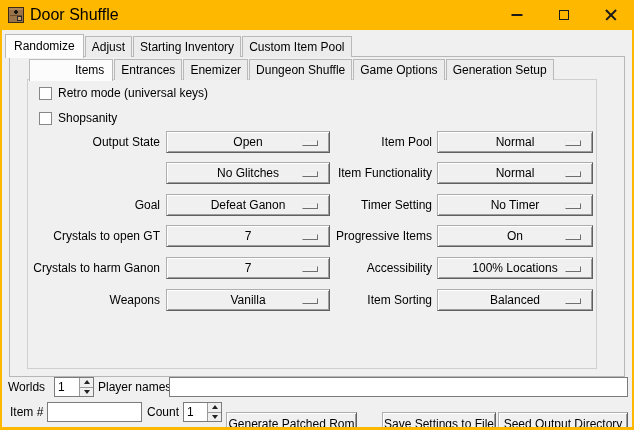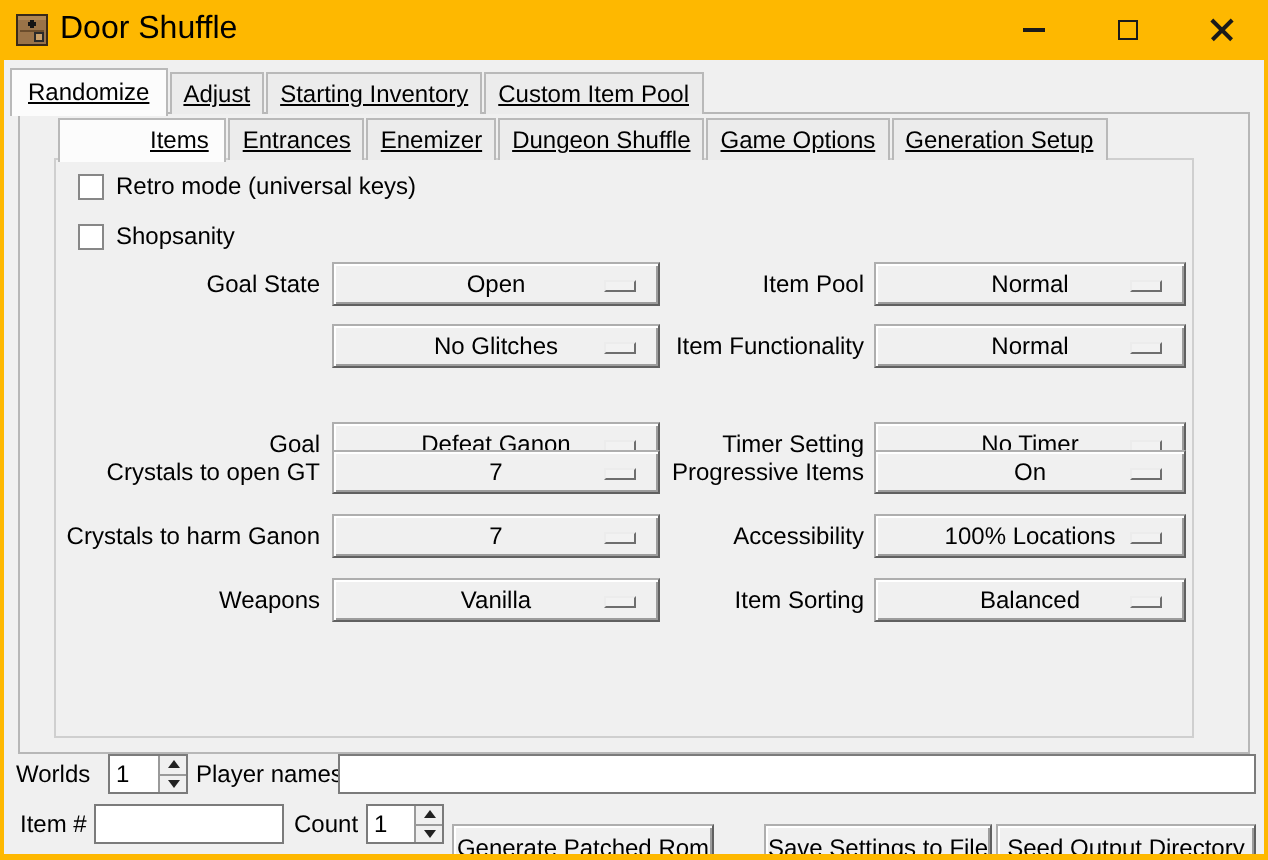--- a/index.html
+++ b/index.html
@@ -25,21 +25,21 @@
   .close-glyph .x1 { transform:rotate(45deg); }
   .close-glyph .x2 { transform:rotate(-45deg); }
 
   
   #main-frame { position:absolute; left:9px; top:56px; width:616px; height:321px; border:1px solid #b7b7b7; z-index:1; }
   #sub-frame  { position:absolute; left:27px; top:79px; width:570px; height:290px; border:1px solid #cfcfcf; z-index:1; }
 
   .tabrow { position:absolute; display:flex; align-items:flex-end; z-index:2; }
   #tabs-main { left:5px; top:33px; height:24px; }
   #tabs-sub  { left:29px; top:58px; height:22px; }
-  .tab { background:#ececec; border:1px solid #b9b9b9; border-bottom:none; padding:0 6px; height:21px; line-height:20px; white-space:nowrap; cursor:default;text-decoration:underline; }
+  .tab { background:#ececec; border:1px solid #b9b9b9; border-bottom:none; padding:0 6px; height:21px; line-height:20px; white-space:nowrap; cursor:default; }
   .tab + .tab { margin-left:1px; }
   #tabs-main .tab.selected { height:24px; line-height:23px; }
   #tabs-sub  .tab.selected { height:22px; line-height:21px;padding-left:45px; }
   .tab.selected { background:#fcfcfc; position:relative; z-index:3; margin-bottom:-1px; padding:0 8px; }
 
   
   .cb-row { position:absolute; left:39px; height:14px; display:flex; align-items:center; z-index:2; }
   .cb-box { width:13px; height:13px; background:#fff; border:1px solid #878787; display:inline-block; }
   .cb-label { margin-left:6px; white-space:nowrap; }
 
@@ -136,21 +136,21 @@
   <div class="cb-row" style="top:86px">
     <span class="cb-box"></span>
     <span class="cb-label">Retro mode (universal keys)</span>
   </div>
   <div class="cb-row" style="top:111px">
     <span class="cb-box"></span>
     <span class="cb-label">Shopsanity</span>
   </div>
 
   <div class="opt" style="top:131px">
-    <span class="olabel llabel">Goal State</span>
+    <span class="olabel llabel">Output State</span>
     <div class="omenu lmenu">
       <span>Open</span>
       <span class="ind"></span>
     </div>
     <span class="olabel rlabel">Item Pool</span>
     <div class="omenu rmenu">
       <span>Normal</span>
       <span class="ind"></span>
     </div>
   </div>
@@ -160,21 +160,21 @@
       <span>No Glitches</span>
       <span class="ind"></span>
     </div>
     <span class="olabel rlabel">Item Functionality</span>
     <div class="omenu rmenu">
       <span>Normal</span>
       <span class="ind"></span>
     </div>
   </div>
 
-  <div class="opt" style="top:211px">
+  <div class="opt" style="top:194px">
     <span class="olabel llabel">Goal</span>
     <div class="omenu lmenu">
       <span>Defeat Ganon</span>
       <span class="ind"></span>
     </div>
     <span class="olabel rlabel">Timer Setting</span>
     <div class="omenu rmenu">
       <span>No Timer</span>
       <span class="ind"></span>
     </div>

